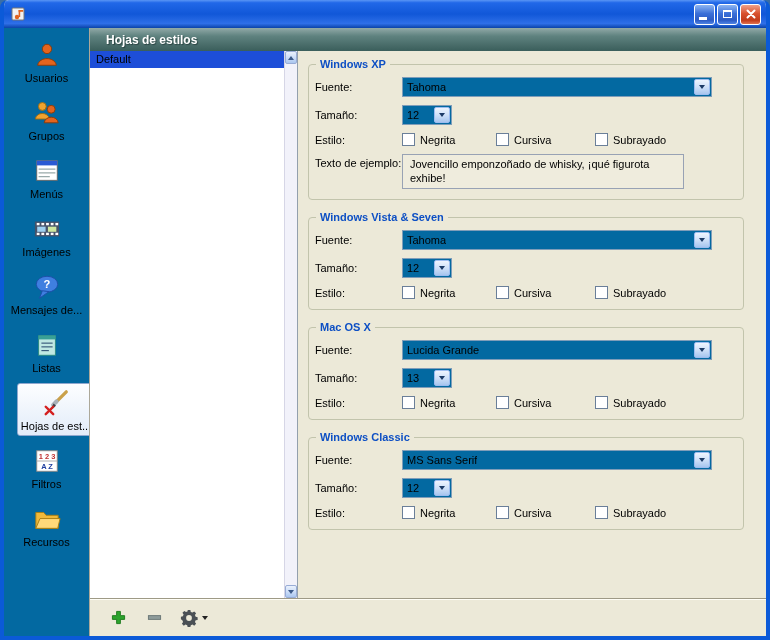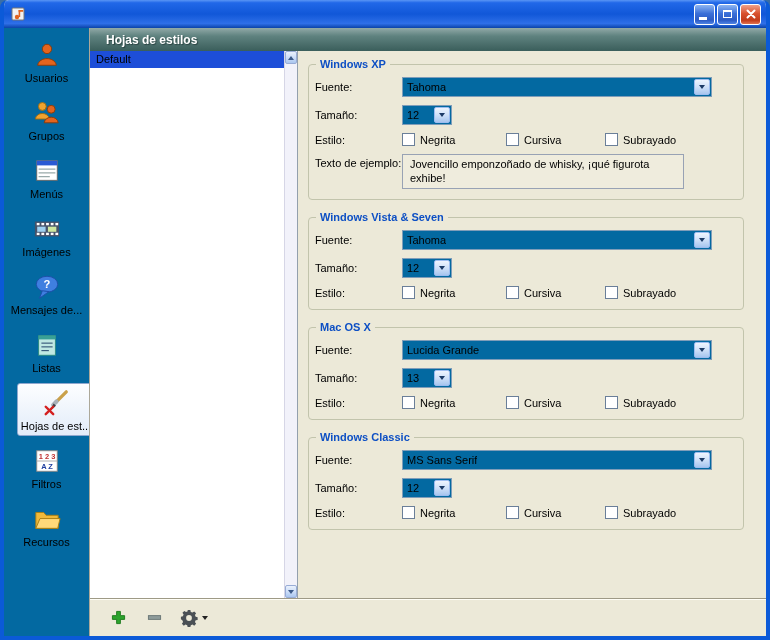--- a/index.html
+++ b/index.html
@@ -68,21 +68,21 @@
   .form-label { width:87px; flex:none; }
   .combo { height:20px; background:#0369a1; border:1px solid #7f9db9; position:relative; display:flex; align-items:center; padding:0 20px 0 4px; }
   .combo-wide { width:310px; }
   .combo-small { width:50px; }
   .combo-val { white-space:nowrap; overflow:hidden; }
   .combo-btn { position:absolute; right:1px; top:1px; bottom:1px; width:16px; border:1px solid #9dbcf0; border-radius:2px;
     background:linear-gradient(180deg,#eef4fe 0%,#cfe0f8 50%,#a8c6ef 100%); display:flex; align-items:center; justify-content:center; }
   .combo-btn .tri { width:0; height:0; border-left:3.5px solid transparent; border-right:3.5px solid transparent; border-top:4px solid #1c3a66; }
 
   .chk { display:flex; align-items:center; gap:5px; }
-  .chk.w1 { width:104px; } .chk.w2 { width:99px; }
+  .chk.w1 { width:94px; } .chk.w2 { width:99px; }
   .chk-box { width:13px; height:13px; flex:none; background:#fff; border:1px solid #6a7f99; }
 
   .sample-row { align-items:flex-start; }
   .sample-row .form-label { padding-top:3px; }
   .sample-box { width:282px; min-height:35px; border:1px solid #98a2b4; background:#efecdd; padding:2px 7px; line-height:14px; }
 
   
   .toolbar { height:38px; flex:none; border-top:1px solid #9e9a86; box-shadow:inset 0 1px 0 #fffef6;
     display:flex; align-items:center; gap:16px; padding-left:18px; }
   .tb-btn { display:flex; align-items:center; justify-content:center; width:20px; height:20px; }

